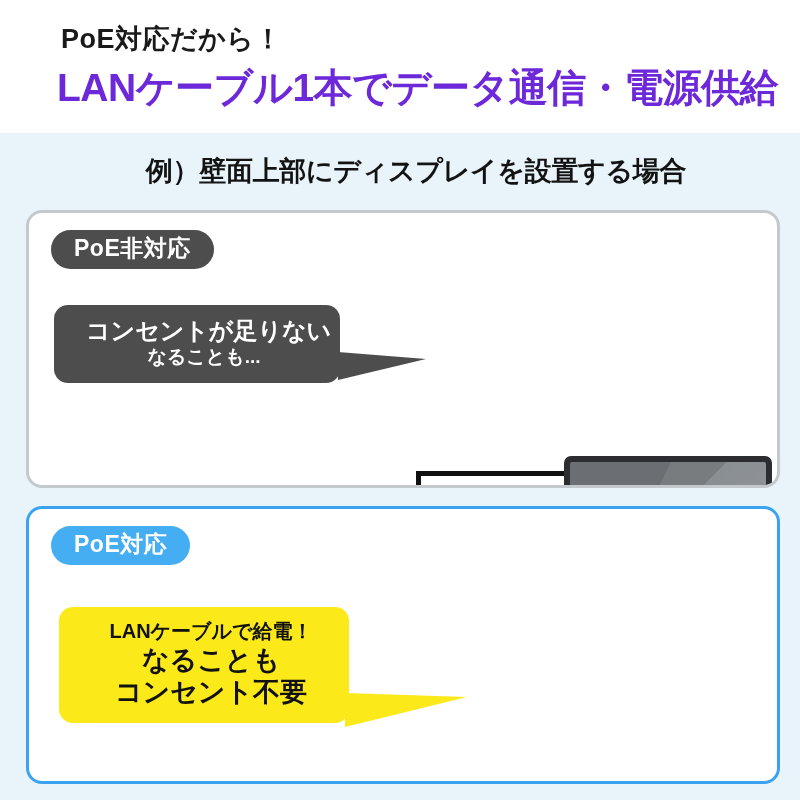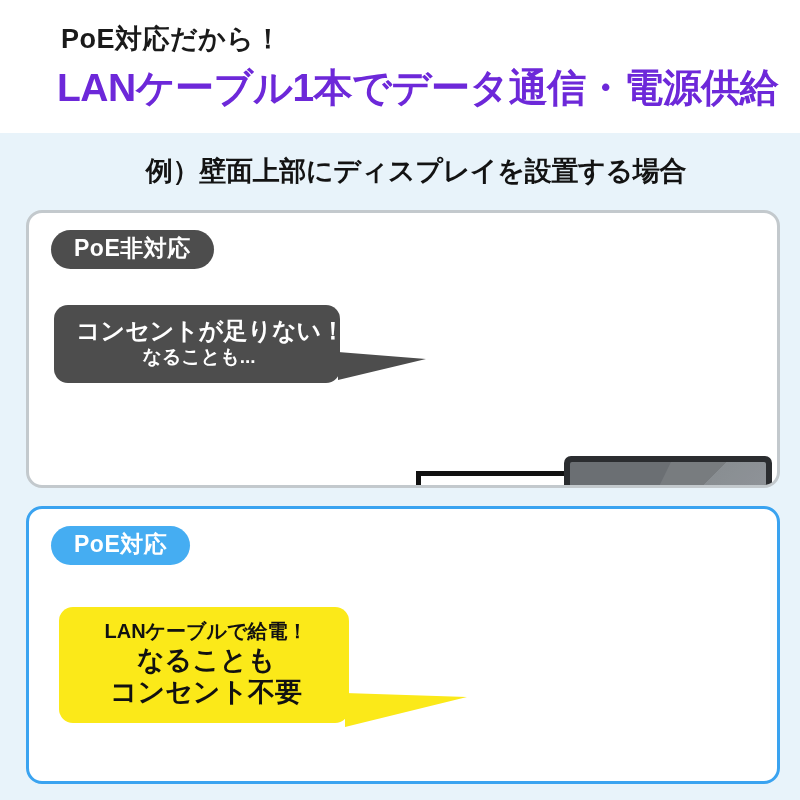--- a/index.html
+++ b/index.html
@@ -55,21 +55,21 @@
     font-size:23px;letter-spacing:0.5px;
     padding:7px 23px 9px 23px;line-height:1;text-align:center;
   }
   .badge-dark{background:#4d4d4d;}
   .badge-blue{background:#45adf2;}
 
   
   .bubble{position:absolute;}
   .bubble-body{
     border-radius:14px;position:relative;
-    padding:11px 18px 14px 22px;text-align:center;
+    padding:11px 18px 14px 32px;text-align:center;
   }
   .bubble-dark .bubble-body{background:#4d4d4d;color:#ffffff;}
   .bubble-yellow .bubble-body{background:#fbe919;color:#111111;}
 
   .bubble-dark{left:25px;top:92px;width:286px;}
   .bubble-yellow{left:30px;top:98px;width:290px;}
 
   .bub-l1{font-size:24px;font-weight:bold;line-height:1.22;white-space:nowrap;}
   .bub-l2{font-size:19px;font-weight:bold;line-height:1.25;}
   .bub-big{font-size:27px;font-weight:bold;line-height:1.2;white-space:nowrap;}

